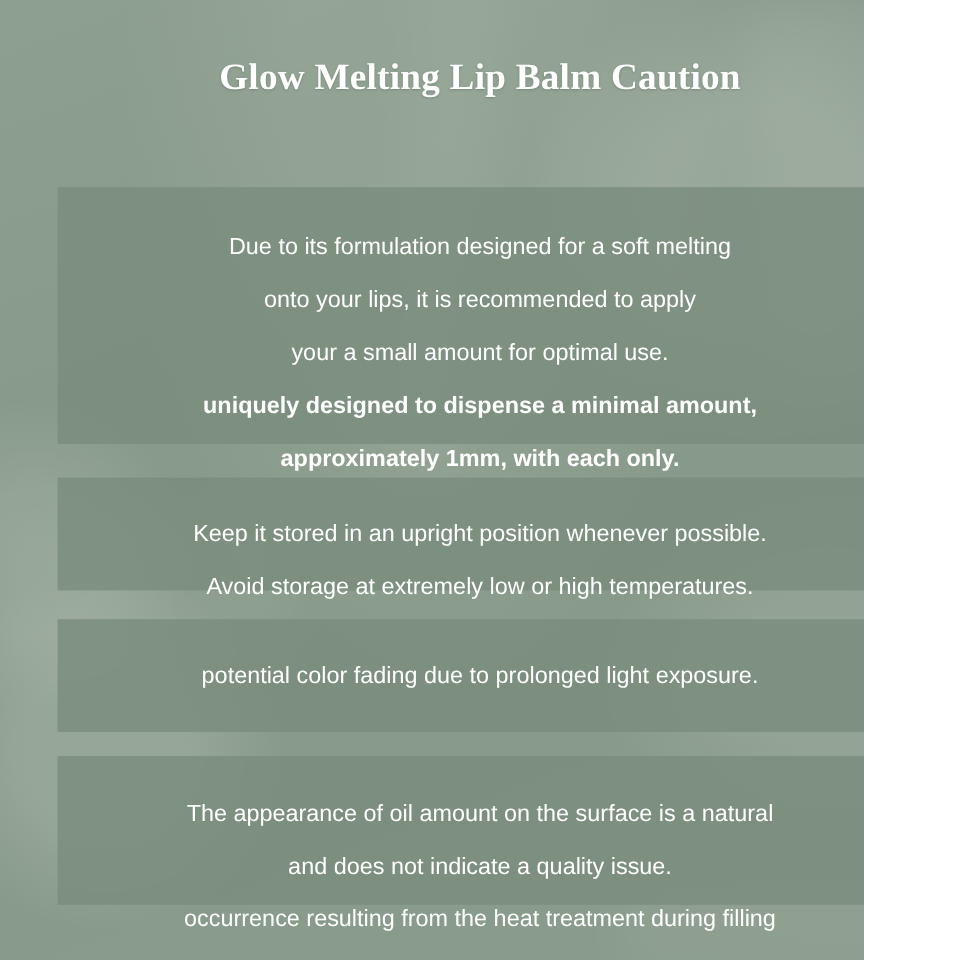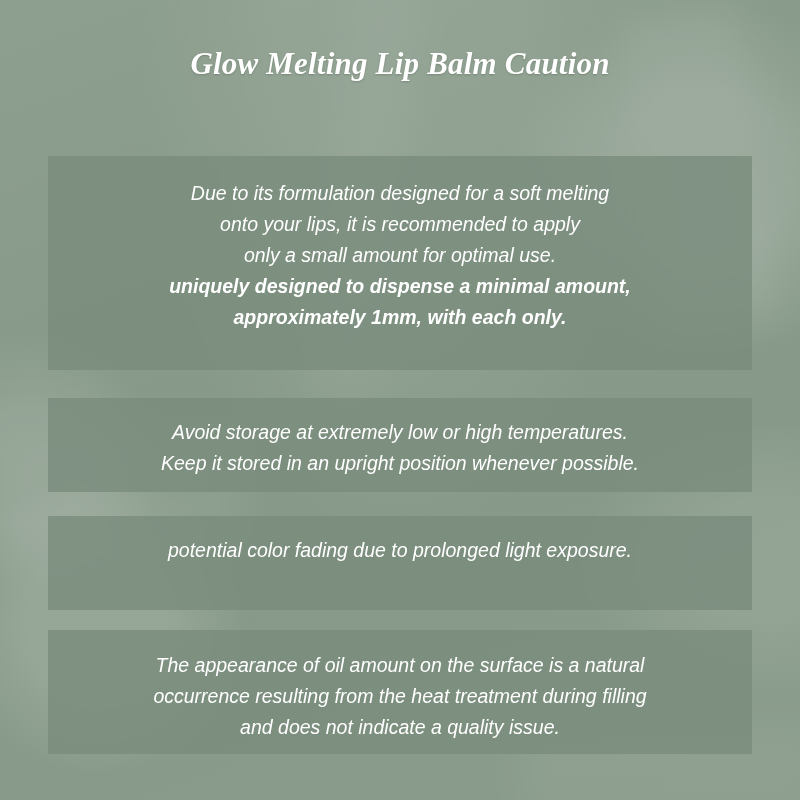--- a/index.html
+++ b/index.html
@@ -8,25 +8,24 @@
   }
   body {
     width: 800px;
     height: 800px;
     font-family: "Liberation Sans", sans-serif;
     overflow: hidden;
   }
 
   .poster {
     position: relative;
-    width: 800px;
+    width: 720px;
     height: 800px;
     background: #6d28d9;
     overflow: hidden;
-    font-style: italic;
   }
 
   
   .bg-layer {
     position: absolute;
     inset: 0;
     background:
       radial-gradient(circle at 12% 78%, rgba(255,255,255,0.28) 0 70px, rgba(255,255,255,0) 150px),
       radial-gradient(circle at 4% 58%, rgba(255,255,255,0.22) 0 60px, rgba(255,255,255,0) 130px),
       radial-gradient(ellipse at 88% 22%, rgba(255,255,255,0.30) 0 90px, rgba(255,255,255,0) 200px),
@@ -76,21 +75,21 @@
     left: 48px;
     width: 704px;
     box-sizing: border-box;
     background: rgba(122, 140, 124, 0.82);
     color: #ffffff;
     text-align: center;
     padding: 16px 22px;
   }
 
   .panel p {
-    margin: 0;
+    margin: 13px;
     font-size: 19.5px;
     line-height: 31px;
     color: #ffffff;
   }
   .panel p.bold {
     font-weight: bold;
   }
 
   #panel-1 { top: 156px; height: 214px; padding-top: 22px; }
   #panel-2 { top: 398px; height: 94px; padding-top: 19px; }
@@ -109,34 +108,34 @@
   <div class="bg-streak streak-4"></div>
   <div class="bg-tint"></div>
 
   <div class="content">
 
     <div class="title">Glow Melting Lip Balm Caution</div>
 
     <div class="panel" id="panel-1">
       <p>Due to its formulation designed for a soft melting</p>
       <p>onto your lips, it is recommended to apply</p>
-      <p>only a small amount for optimal use.</p>
+      <p>your a small amount for optimal use.</p>
       <p class="bold">uniquely designed to dispense a minimal amount,</p>
       <p class="bold">approximately 1mm, with each only.</p>
     </div>
 
     <div class="panel" id="panel-2">
+      <p>Keep it stored in an upright position whenever possible.</p>
       <p>Avoid storage at extremely low or high temperatures.</p>
-      <p>Keep it stored in an upright position whenever possible.</p>
     </div>
 
     <div class="panel" id="panel-3">
       <p>potential color fading due to prolonged light exposure.</p>
     </div>
 
     <div class="panel" id="panel-4">
       <p>The appearance of oil amount on the surface is a natural</p>
+      <p>and does not indicate a quality issue.</p>
       <p>occurrence resulting from the heat treatment during filling</p>
-      <p>and does not indicate a quality issue.</p>
     </div>
 
   </div>
 </div>
 
 </body></html>

